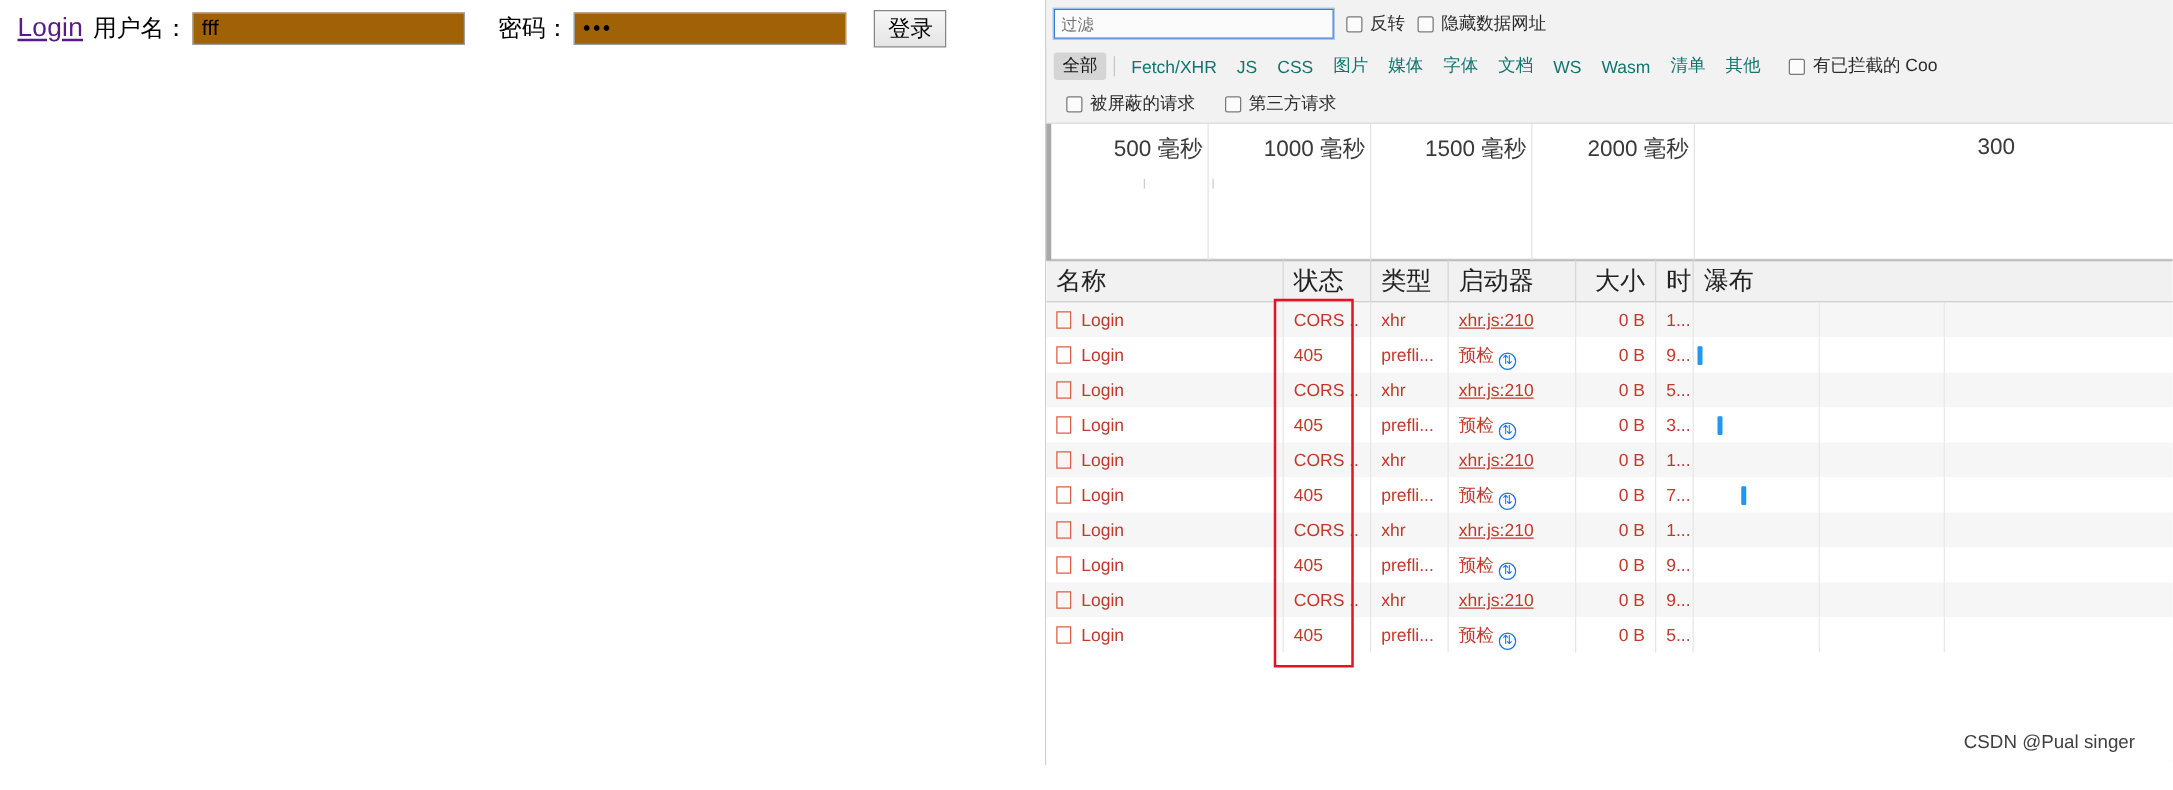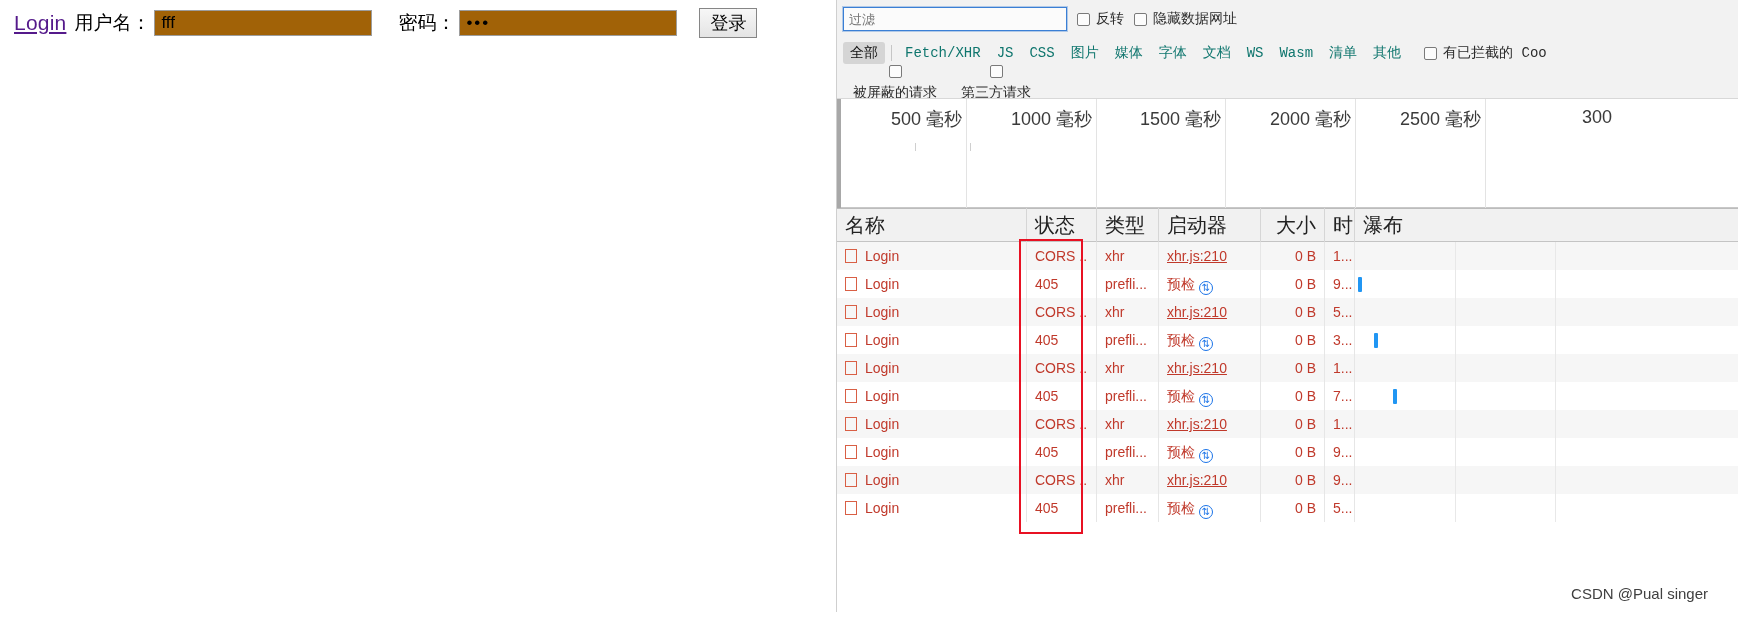--- a/index.html
+++ b/index.html
@@ -77,36 +77,36 @@
   }
   .cb-wrap{display:flex;align-items:center;gap:6px;white-space:nowrap;}
   .cb{
     width:13px;height:13px;border:1px solid #7a7a7a;
     background:#fcfcfc;border-radius:2px;box-sizing:border-box;
     display:inline-block;flex:0 0 auto;cursor:pointer;
   }
   .cb-label{font-size:14px;color:#2b2b2b;cursor:default;}
   
   #type-row{
-    height:30px;padding:0 6px;gap:0;font-family:Liberation Mono, monospace;
+    height:30px;padding:0 6px;gap:0;
   }
   .type-chip{
     font-size:14px;color:#0f766e;
     padding:2px 7px;border-radius:3px;
     margin-right:2px;white-space:nowrap;cursor:pointer;
   }
   .type-chip.active{background:#d5d5d5;color:#111;}
   .type-sep{
     width:1px;height:16px;background:#c6c6c6;margin:0 6px 0 4px;
   }
   
   #extra-row{
     height:30px;padding:0 6px;gap:14px;
   }
-  #extra-row .cb-wrap{margin-left:10px;flex-direction:column;}
+  #extra-row .cb-wrap{margin-left:10px;}
   
   #overview{
     position:absolute;left:0;top:98px;width:902px;height:110px;
     background:#ffffff;border-top:1px solid #d8d8d8;
     border-bottom:1px solid #c8c8c8;
     box-sizing:border-box;
   }
   #overview-left-edge{
     position:absolute;left:0;top:0;width:4px;height:110px;background:#a8a8a8;
   }
@@ -259,23 +259,20 @@
     </div>
     <div class="tl-tick" id="tk1" style="left: 130px; width: 130px;">
       <span class="tl-label">1000 毫秒</span>
     </div>
     <div class="tl-tick" id="tk2" style="left: 260px; width: 129px;">
       <span class="tl-label">1500 毫秒</span>
     </div>
     <div class="tl-tick" id="tk3" style="left: 389px; width: 130px;">
       <span class="tl-label">2000 毫秒</span>
     </div>
-    <div class="tl-tick" id="tk4" style="left: 519px; width: 130px;">
-      <span class="tl-label">2500 毫秒</span>
-    </div>
     <div class="tl-tick" id="tk5" style="left: 649px; width: 130px; border-right: none;">
       <span class="tl-label">300</span>
     </div>
     <div class="tl-dot" style="left:78px;"></div>
     <div class="tl-dot" style="left:133px;"></div>
   </div>
 
   <div id="net-table">
     <div class="tbl-header">
       <div class="th c-name">名称</div>

